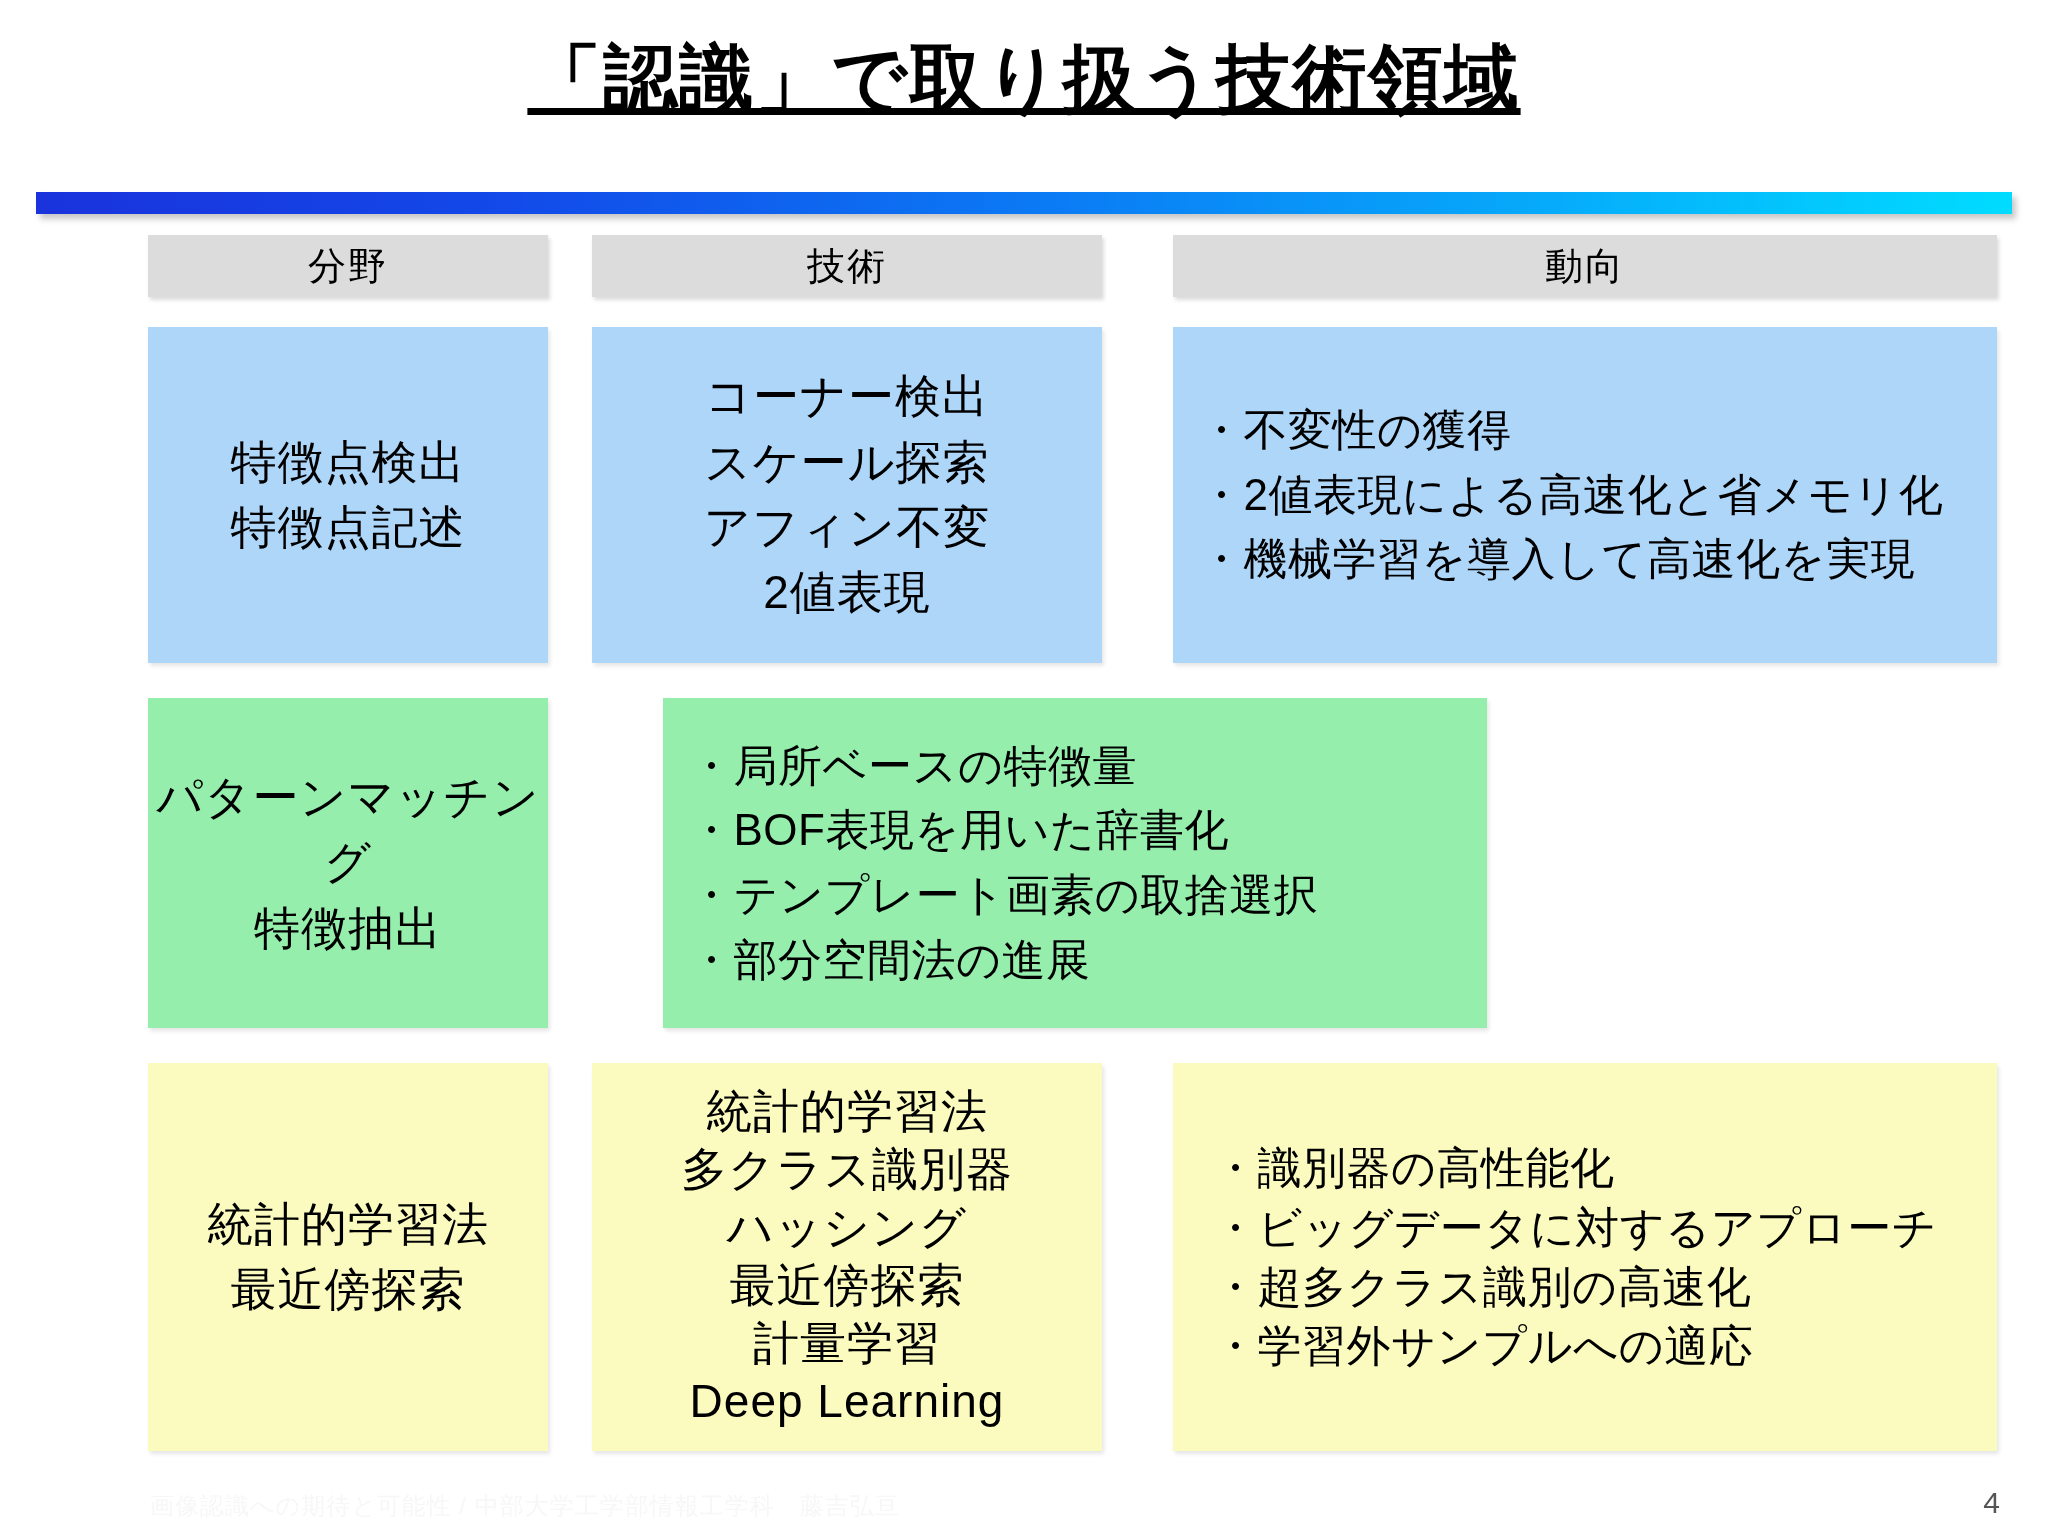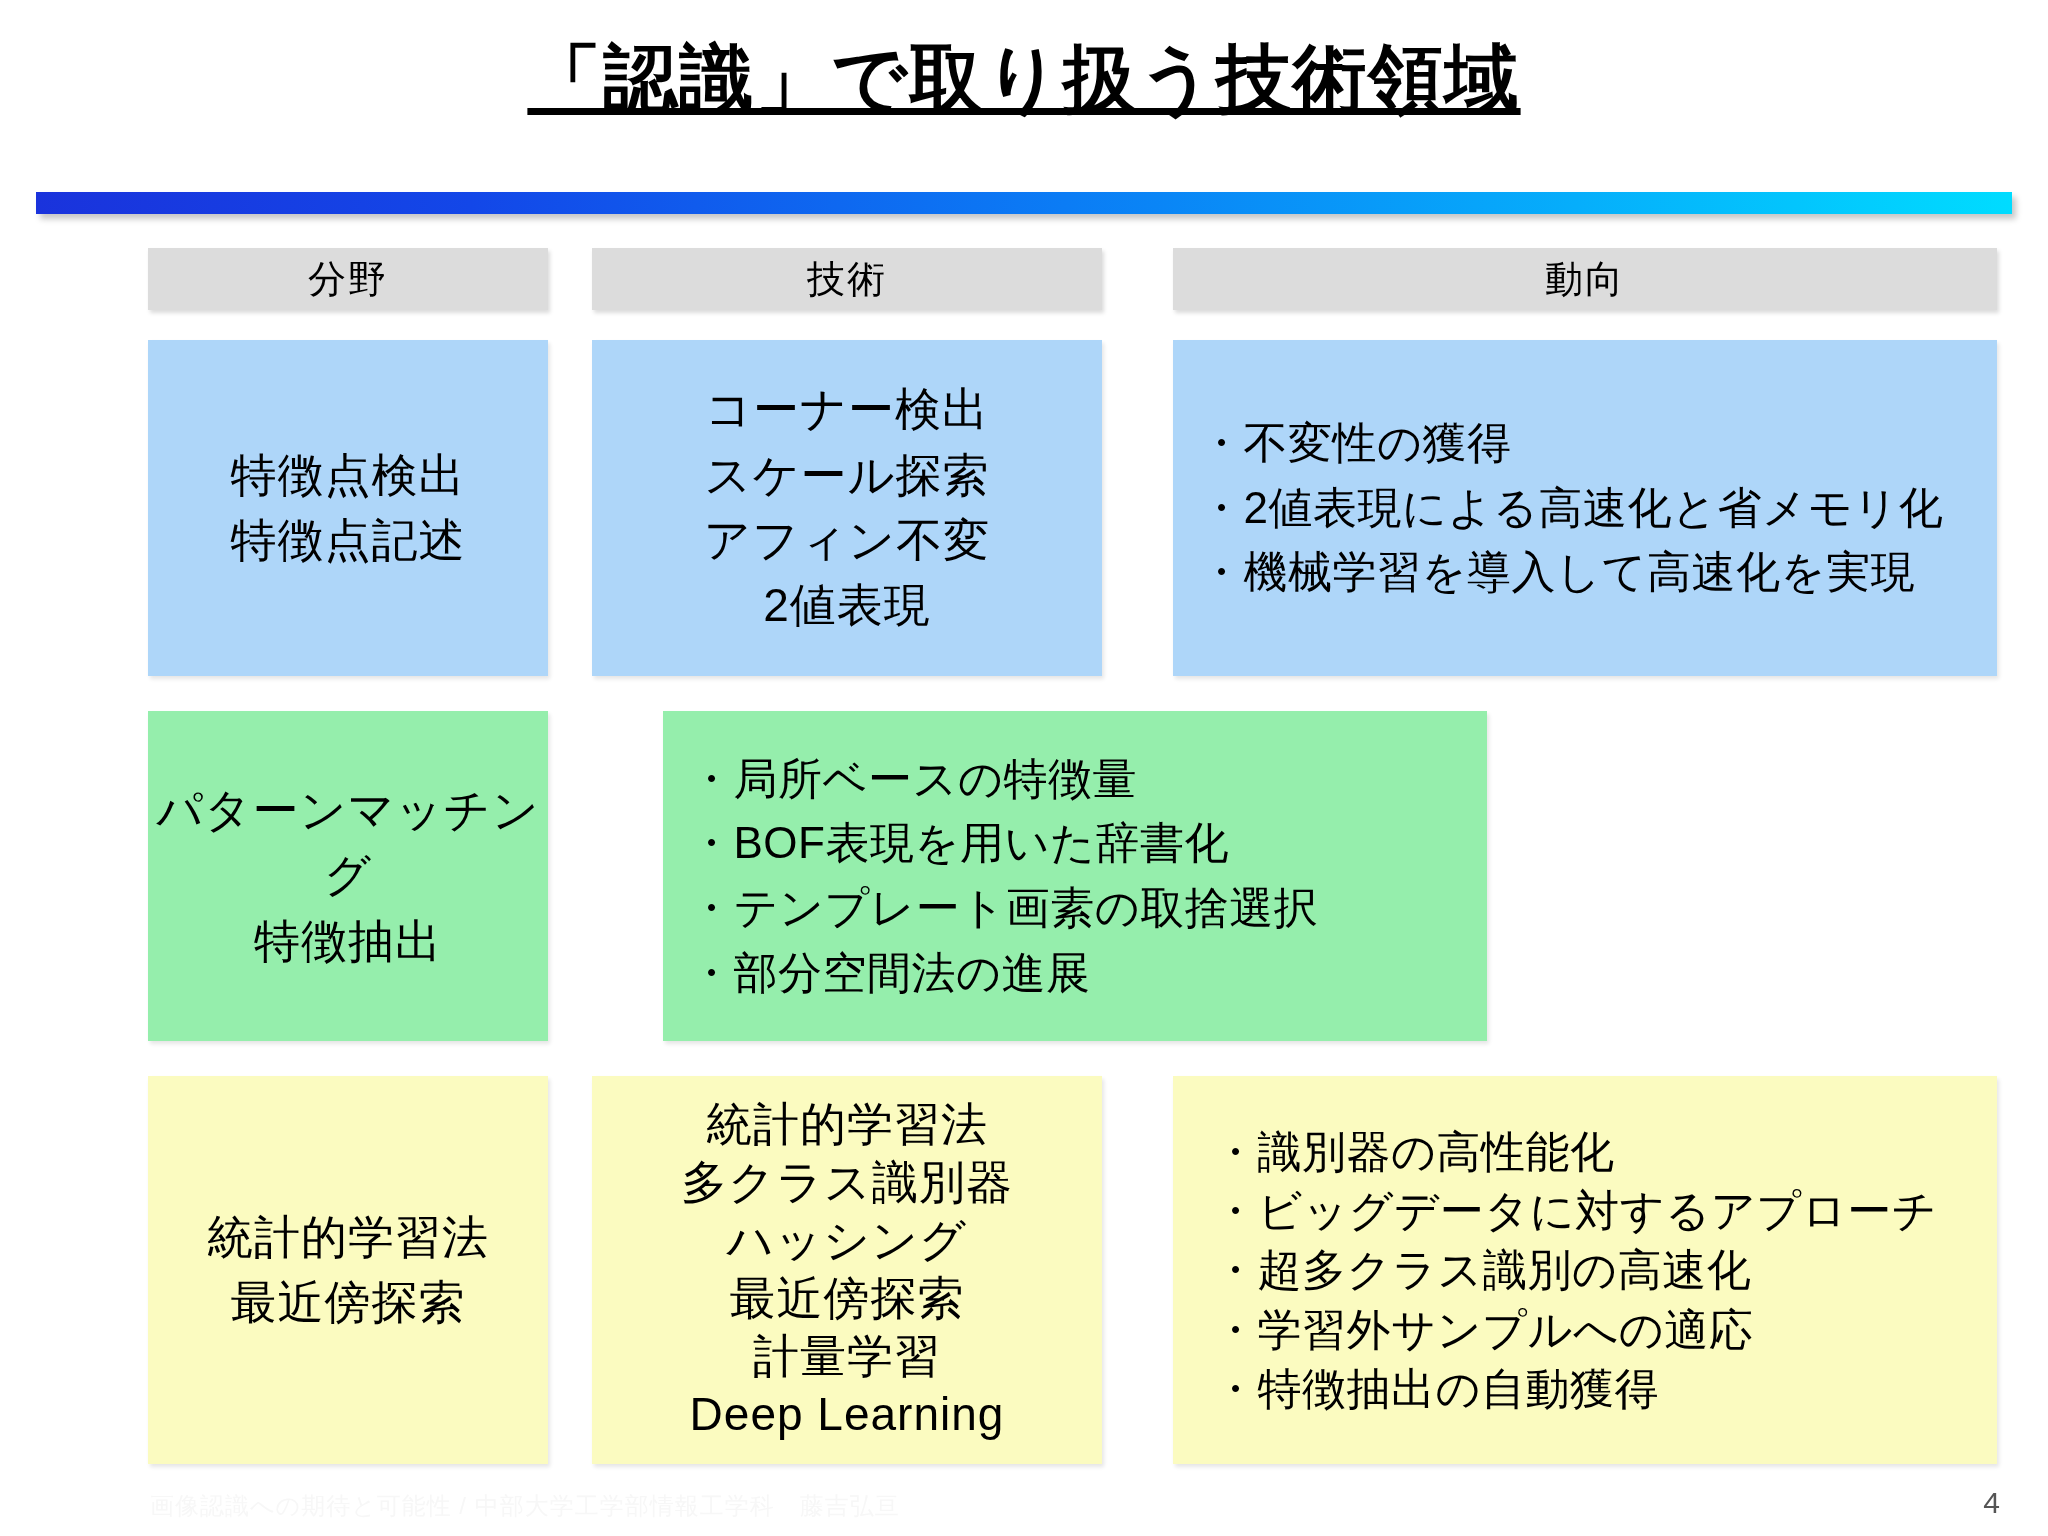--- a/index.html
+++ b/index.html
@@ -43,21 +43,21 @@
   .rule {
     width: 100%;
     height: 22px;
     background: linear-gradient(90deg, #1a33dc 0%, #1347e8 22%, #0b7cf5 52%, #06aefb 78%, #00dcff 100%);
     box-shadow: 4px 5px 6px rgba(0,0,0,0.22);
   }
 
   
   .grid {
     position: absolute;
-    top: 248px;
+    top: 235px;
     left: 148px;
     width: 1810px;
   }
   .row {
     display: flex;
     align-items: stretch;
   }
   .col1 { width: 400px; flex: 0 0 400px; }
   .gap1 { width: 44px; flex: 0 0 44px; }
   .col2 { width: 510px; flex: 0 0 510px; }
@@ -216,21 +216,20 @@
           <div>Deep Learning</div>
         </div>
       </div>
       <div class="gap2"></div>
       <div class="cell col3">
         <div class="bullets dense">
           <div class="b">・識別器の高性能化</div>
           <div class="b">・ビッグデータに対するアプローチ</div>
           <div class="b">・超多クラス識別の高速化</div>
           <div class="b">・学習外サンプルへの適応</div>
-          <div class="b">・特徴抽出の自動獲得</div>
         </div>
       </div>
     </div>
 
   </div>
 
   <div class="footer">画像認識への期待と可能性  /   中部大学工学部情報工学科　藤吉弘亘</div>
   <div class="pagenum">4</div>
 
 </div>

